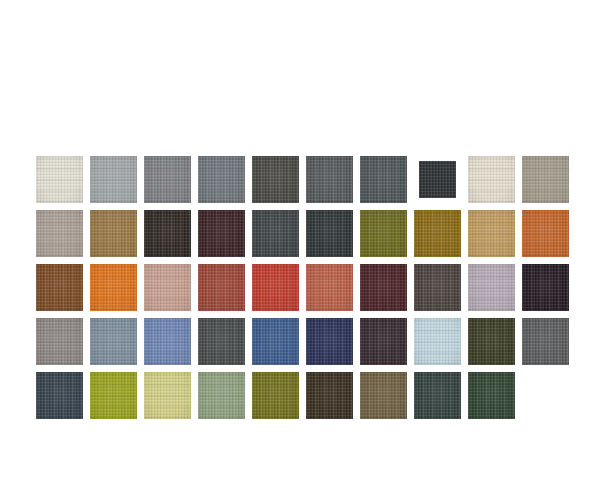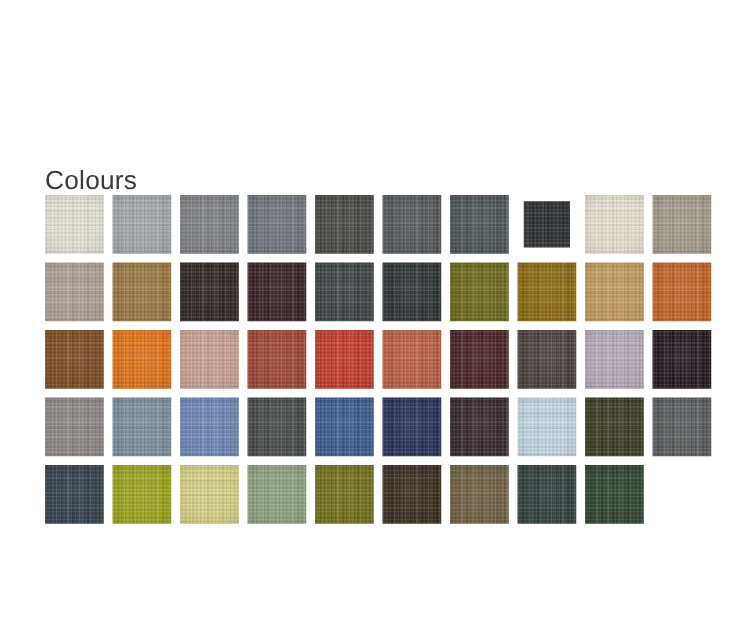--- a/index.html
+++ b/index.html
@@ -144,21 +144,20 @@
         rgba(0,0,0,0.02) 2px,
         rgba(0,0,0,0.02) 3px);
     pointer-events: none;
   }
 </style>
 </head>
 <body style="background: rgb(255, 255, 255);">
 
 <div class="page">
 
-  <h1 class="page-title" style="color: rgb(58, 58, 58);">Colours</h1>
 
   <div class="swatch-grid">
       <div class="swatch-row">
         <div class="swatch" title="ivory" style="background-color: rgb(228, 226, 213);"></div>
         <div class="swatch" title="silver-grey" style="background-color: rgb(163, 168, 170);"></div>
         <div class="swatch" title="mid-grey" style="background-color: rgb(126, 129, 132);"></div>
         <div class="swatch" title="slate-grey" style="background-color: rgb(112, 118, 124);"></div>
         <div class="swatch" title="charcoal-warm" style="background-color: rgb(73, 72, 69);"></div>
         <div class="swatch" title="graphite" style="background-color: rgb(86, 89, 91);"></div>
         <div class="swatch" title="steel-dark" style="background-color: rgb(77, 85, 89);"></div>

